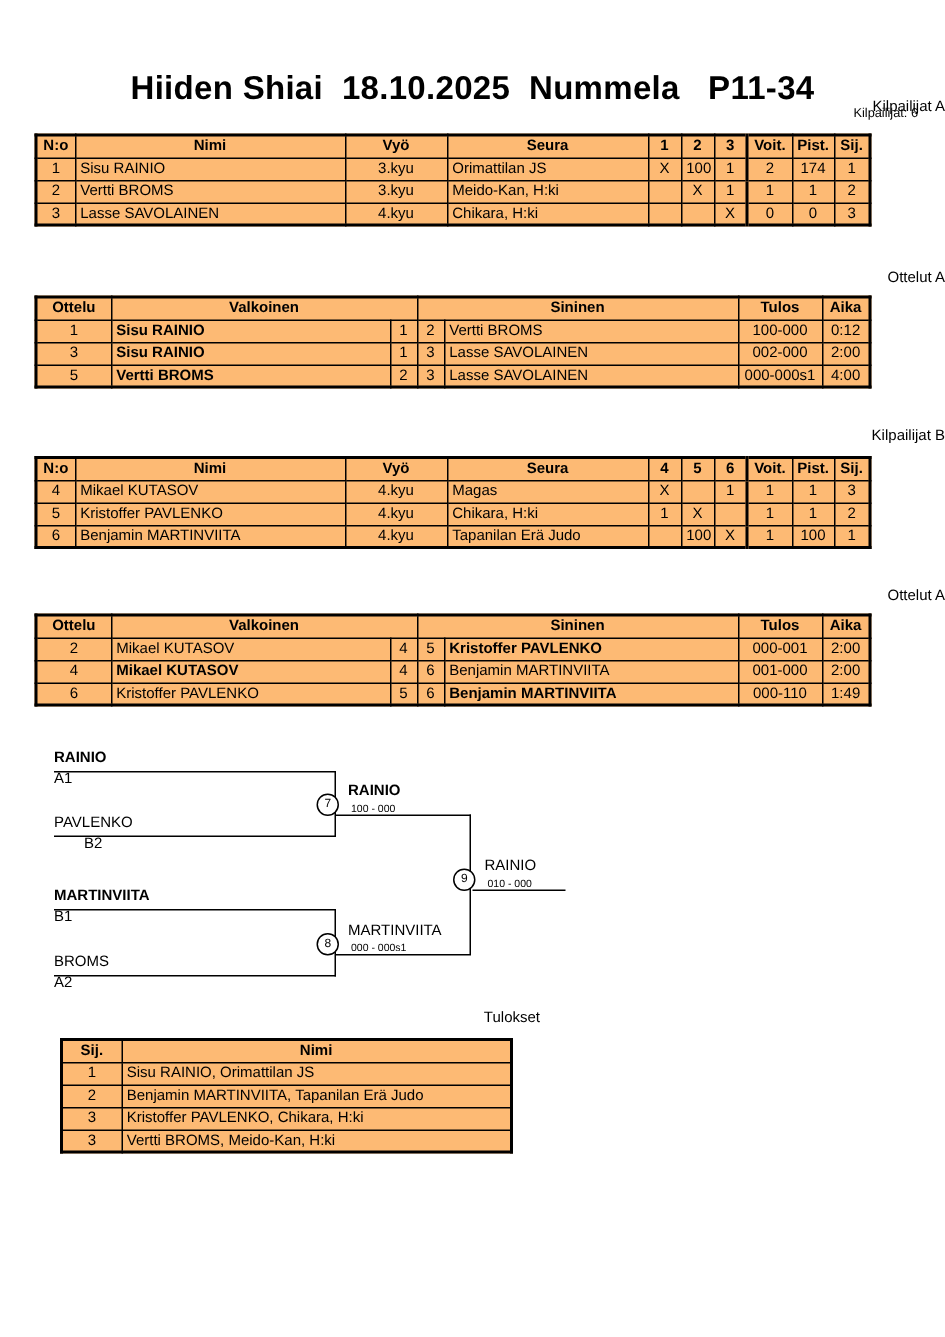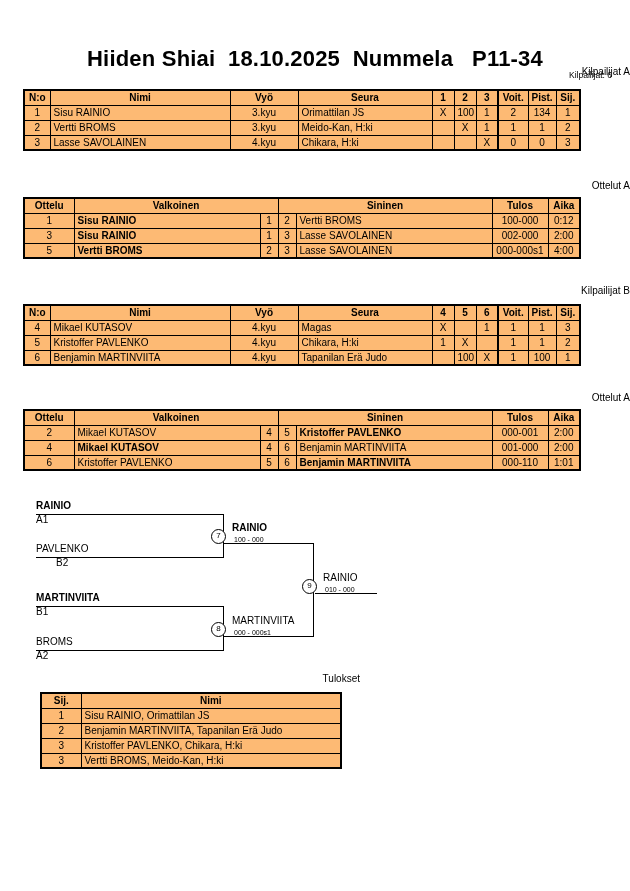--- a/index.html
+++ b/index.html
@@ -162,21 +162,21 @@
     <tbody>
       <tr>
         <td class="c">1</td>
         <td class="l">Sisu RAINIO</td>
         <td class="c">3.kyu</td>
         <td class="l">Orimattilan JS</td>
         <td class="c">X</td>
         <td class="c">100</td>
         <td class="c">1</td>
         <td class="c thick-l">2</td>
-        <td class="c">134</td>
+        <td class="c">174</td>
         <td class="c">1</td>
       </tr>
       <tr>
         <td class="c">2</td>
         <td class="l">Vertti BROMS</td>
         <td class="c">3.kyu</td>
         <td class="l">Meido-Kan, H:ki</td>
         <td class="c"></td>
         <td class="c">X</td>
         <td class="c">1</td>
@@ -363,21 +363,21 @@
         <td class="c">001-000</td>
         <td class="c">2:00</td>
       </tr>
       <tr>
         <td class="c">6</td>
         <td class="l">Kristoffer PAVLENKO</td>
         <td class="c">5</td>
         <td class="c">6</td>
         <td class="l b">Benjamin MARTINVIITA</td>
         <td class="c">000-110</td>
-        <td class="c">1:01</td>
+        <td class="c">1:49</td>
       </tr>
     </tbody>
   </table>
 </div>
 
 <div class="bracket">
 
   <div class="bk-label bk-name win" style="left:36px; top:5px;">RAINIO</div>
   <div class="bk-line-h" style="left:36px; top:19px; width:188px;"></div>
   <div class="bk-label bk-code" style="left:36px; top:19px;">A1</div>

